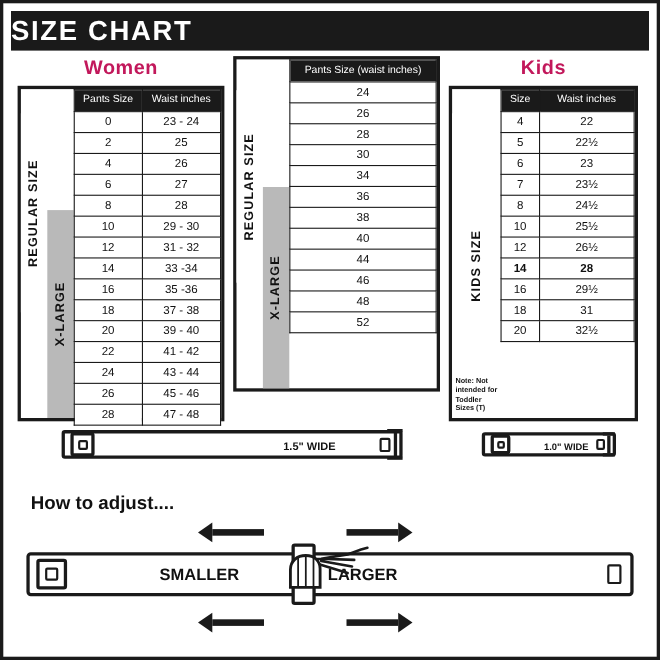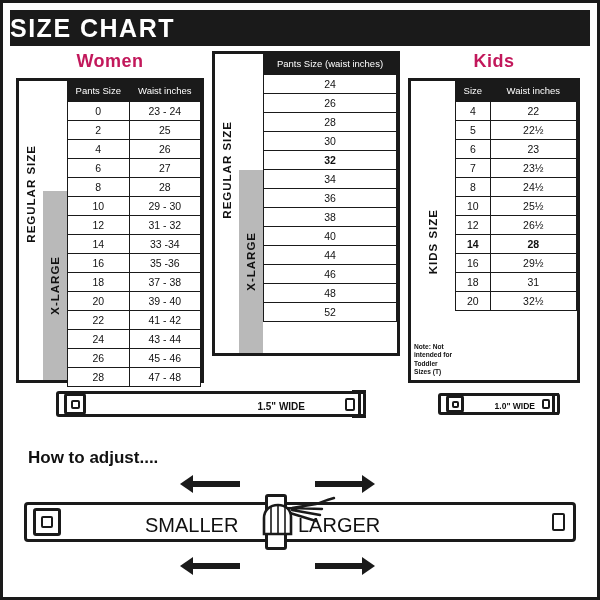--- a/index.html
+++ b/index.html
@@ -261,22 +261,22 @@
     width: 22px;
     height: 56px;
     border: 3px solid #1a1a1a;
     box-sizing: border-box;
     background: #ffffff;
     border-radius: 3px;
   }
   .word {
     position: absolute;
     top: 74px;
-    font-size: 20px;
-    font-weight: normal;
+    font-size: 15px;
+    font-weight: bold;
   }
   .word-smaller { left: 135px; }
   .word-larger  { left: 288px; }
 
   
   .arrow {
     position: absolute;
     height: 8px;
     display: flex;
     align-items: center;
@@ -408,23 +408,20 @@
                   <td>24</td>
                 </tr>
                 <tr>
                   <td>26</td>
                 </tr>
                 <tr>
                   <td>28</td>
                 </tr>
                 <tr>
                   <td>30</td>
-                </tr>
-                <tr>
-                  <td class="bold">32</td>
                 </tr>
                 <tr>
                   <td>34</td>
                 </tr>
                 <tr>
                   <td>36</td>
                 </tr>
                 <tr>
                   <td>38</td>
                 </tr>

